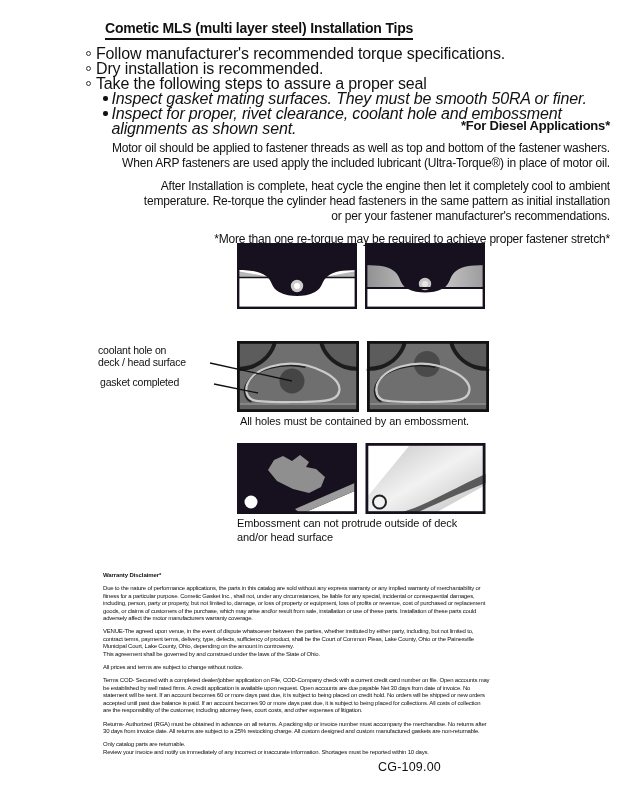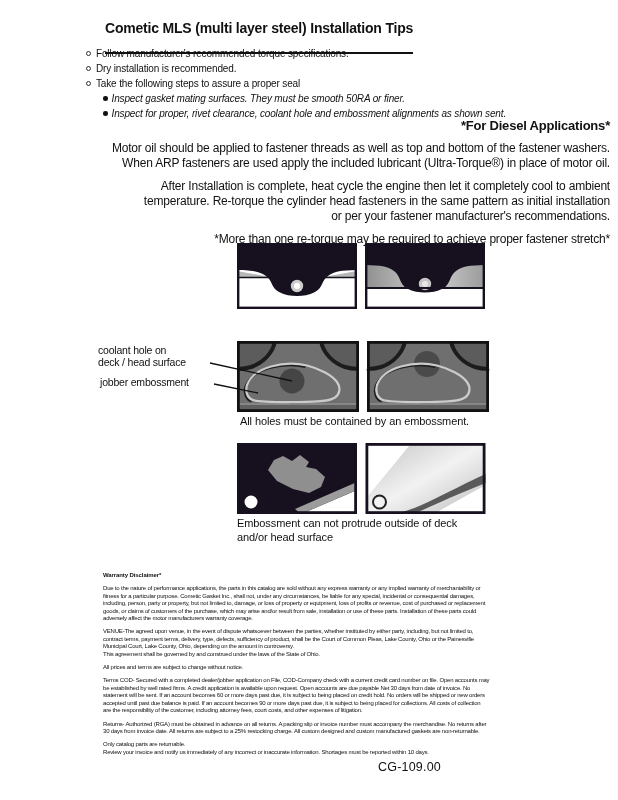--- a/index.html
+++ b/index.html
@@ -13,25 +13,25 @@
     color: #111;
     overflow: hidden;
   }
   .abs { position: absolute; }
 
   .title {
     left: 105px; top: 20px;
     font-size: 14px; font-weight: bold;
     letter-spacing: -0.2px;
     border-bottom: 2px solid #111;
-    padding-bottom: 16px;
+    padding-bottom: 2px;
     display: inline-block;
   }
 
-  .tips { left: 86px; top: 46px; width: 520px; font-size: 10px; letter-spacing: -0.15px; }
+  .tips { left: 86px; top: 46px; width: 520px; font-size: 16px; letter-spacing: -0.15px; }
   .tip-row { display: flex; align-items: flex-start; line-height: 15px; }
   .tip-row.sub { margin-left: 17px; font-style: italic; }
   .b-open {
     width: 5px; height: 5px; border: 1px solid #333; border-radius: 50%;
     margin: 5px 5px 0 0; flex: 0 0 auto;
   }
   .b-fill {
     width: 4.5px; height: 4.5px; background: #111; border-radius: 50%;
     margin: 5px 4px 0 0; flex: 0 0 auto;
   }
@@ -124,21 +124,21 @@
     <line x1="0" y1="45" x2="120" y2="45" stroke="#17111f" stroke-width="1.8"></line>
     <rect x="1.2" y="1.2" width="117.6" height="63.6" fill="none" stroke="#17111f" stroke-width="2.4"></rect>
   </svg>
 
 
   <div class="abs dlabel" style="left:237px; top:326px; width:122px;">RIGHT</div>
   <div class="abs dlabel" style="left:366px; top:326px; width:124px;">WRONG</div>
 
   <div class="abs ann" style="left:98px; top:344px; width:112px;">coolant hole on
 deck / head surface</div>
-  <div class="abs ann" style="left:100px; top:376px; width:112px;">jobber embossment</div>
+  <div class="abs ann" style="left:100px; top:376px; width:112px;">gasket completed</div>
 
   <svg class="abs" style="left:237px; top:341px;" width="122" height="71" viewBox="0 0 122 71">
     <rect width="122" height="71" fill="#6f6f6f"></rect>
     <path d="M0,0 H38 C36,12 26,22 14,26 C7,28 2,28 0,27.5 Z" fill="#5c5c5c"></path>
     <path d="M122,0 H84 C86,12 96,22 108,26 C115,28 120,28 122,27.5 Z" fill="#5c5c5c"></path>
     <path d="M38,0 C36,12 26,22 14,26 C7,28 2,28 0,27.5" stroke="#1c1c1c" stroke-width="4" fill="none"></path>
     <path d="M84,0 C86,12 96,22 108,26 C115,28 120,28 122,27.5" stroke="#1c1c1c" stroke-width="4" fill="none"></path>
     <line x1="0" y1="63" x2="122" y2="63" stroke="#9e9e9e" stroke-width="1.2"></line>
     <rect x="0" y="64" width="122" height="7" fill="#606060"></rect>
     <circle cx="55" cy="40" r="12.5" fill="#454545"></circle>

